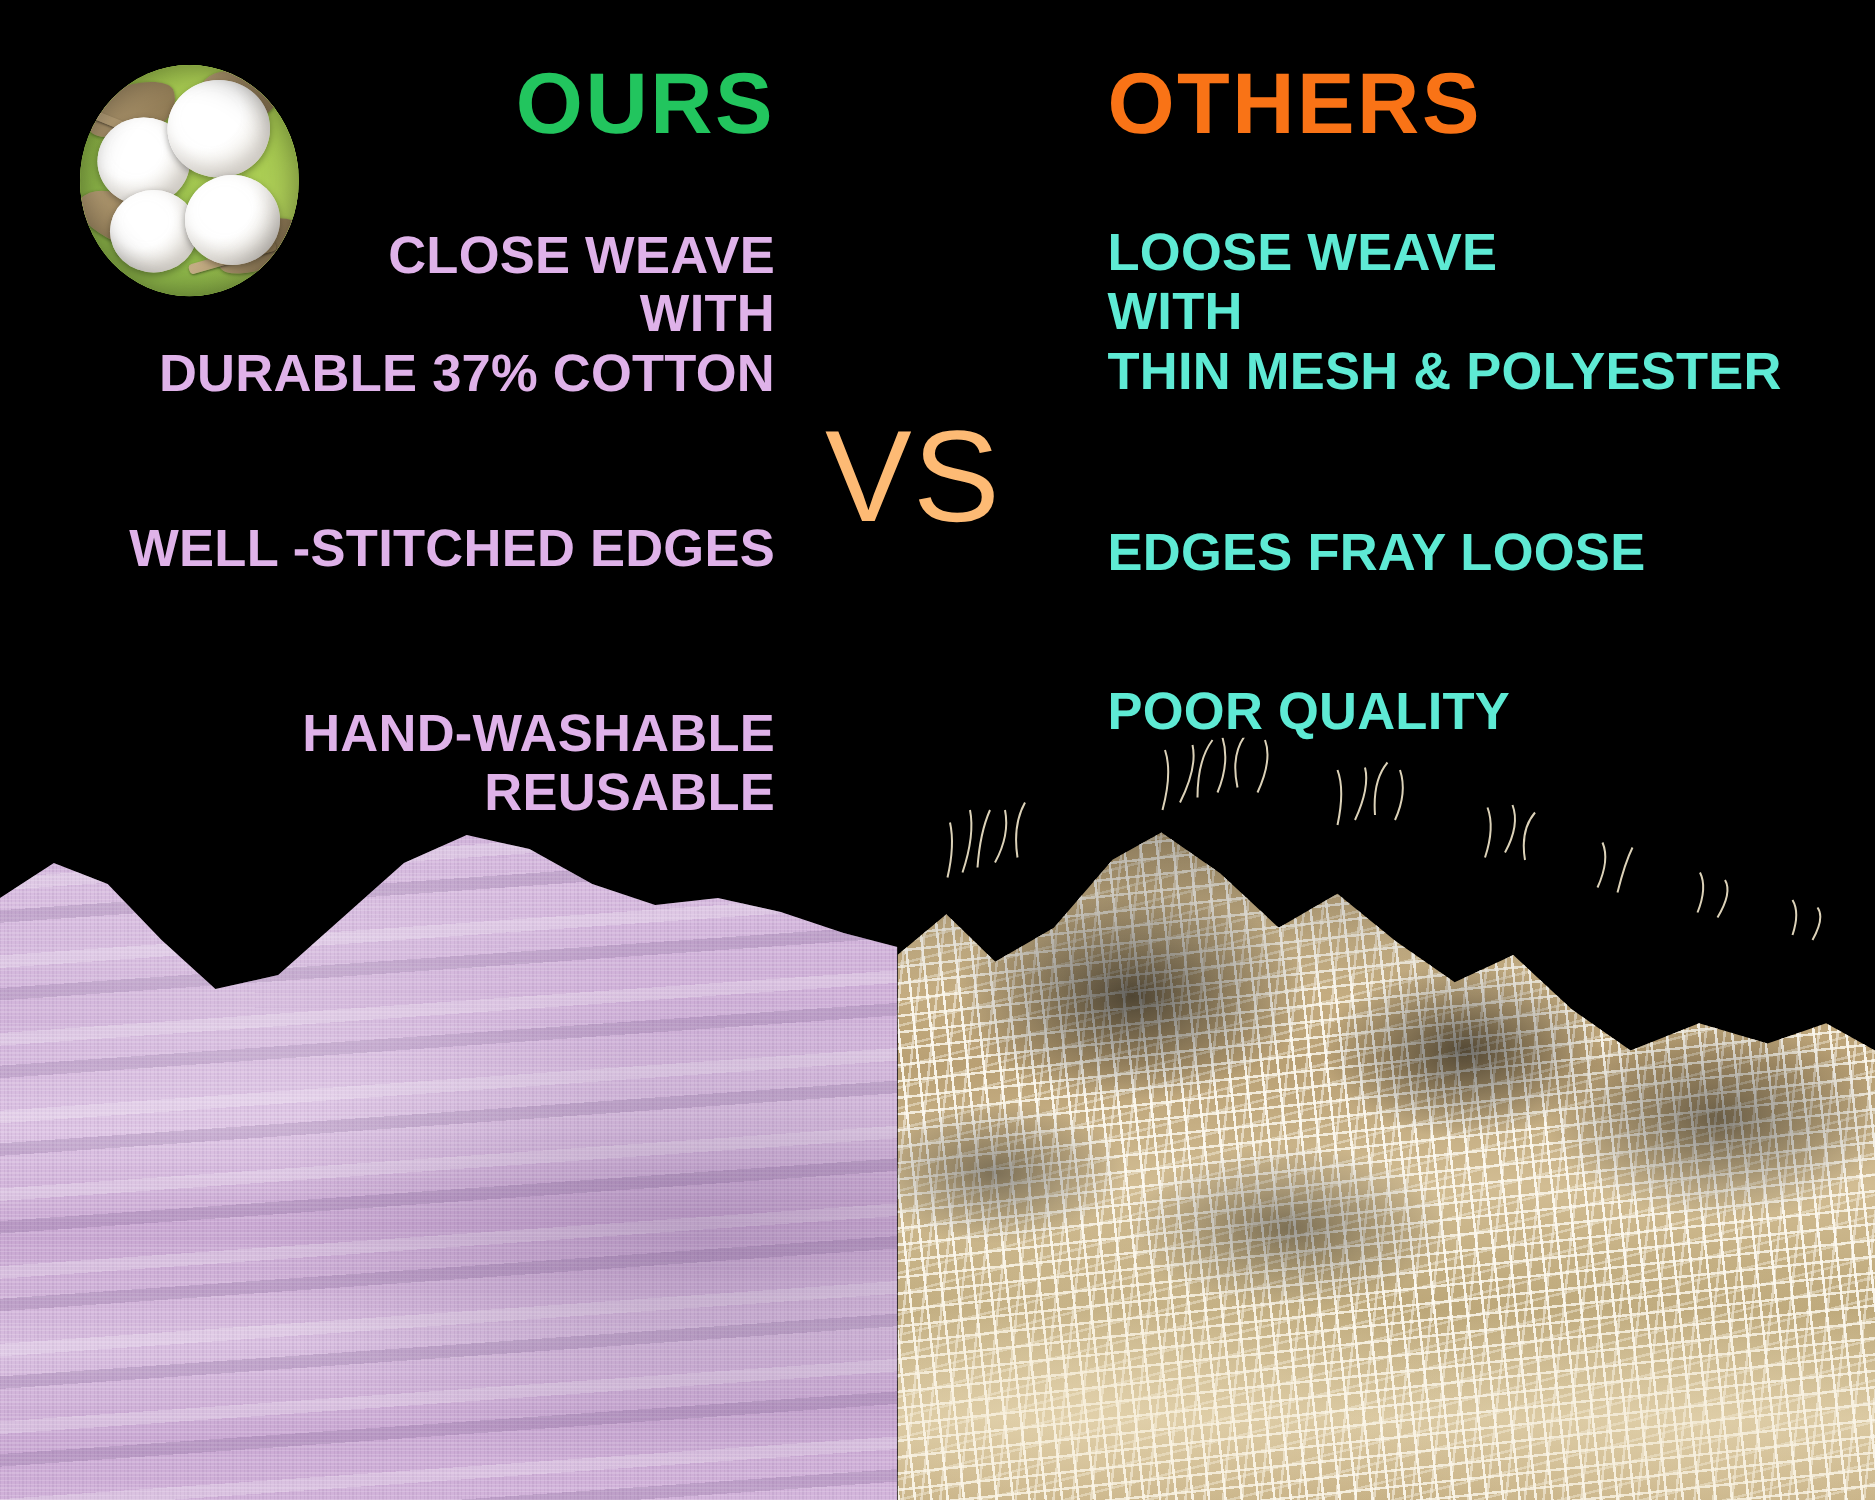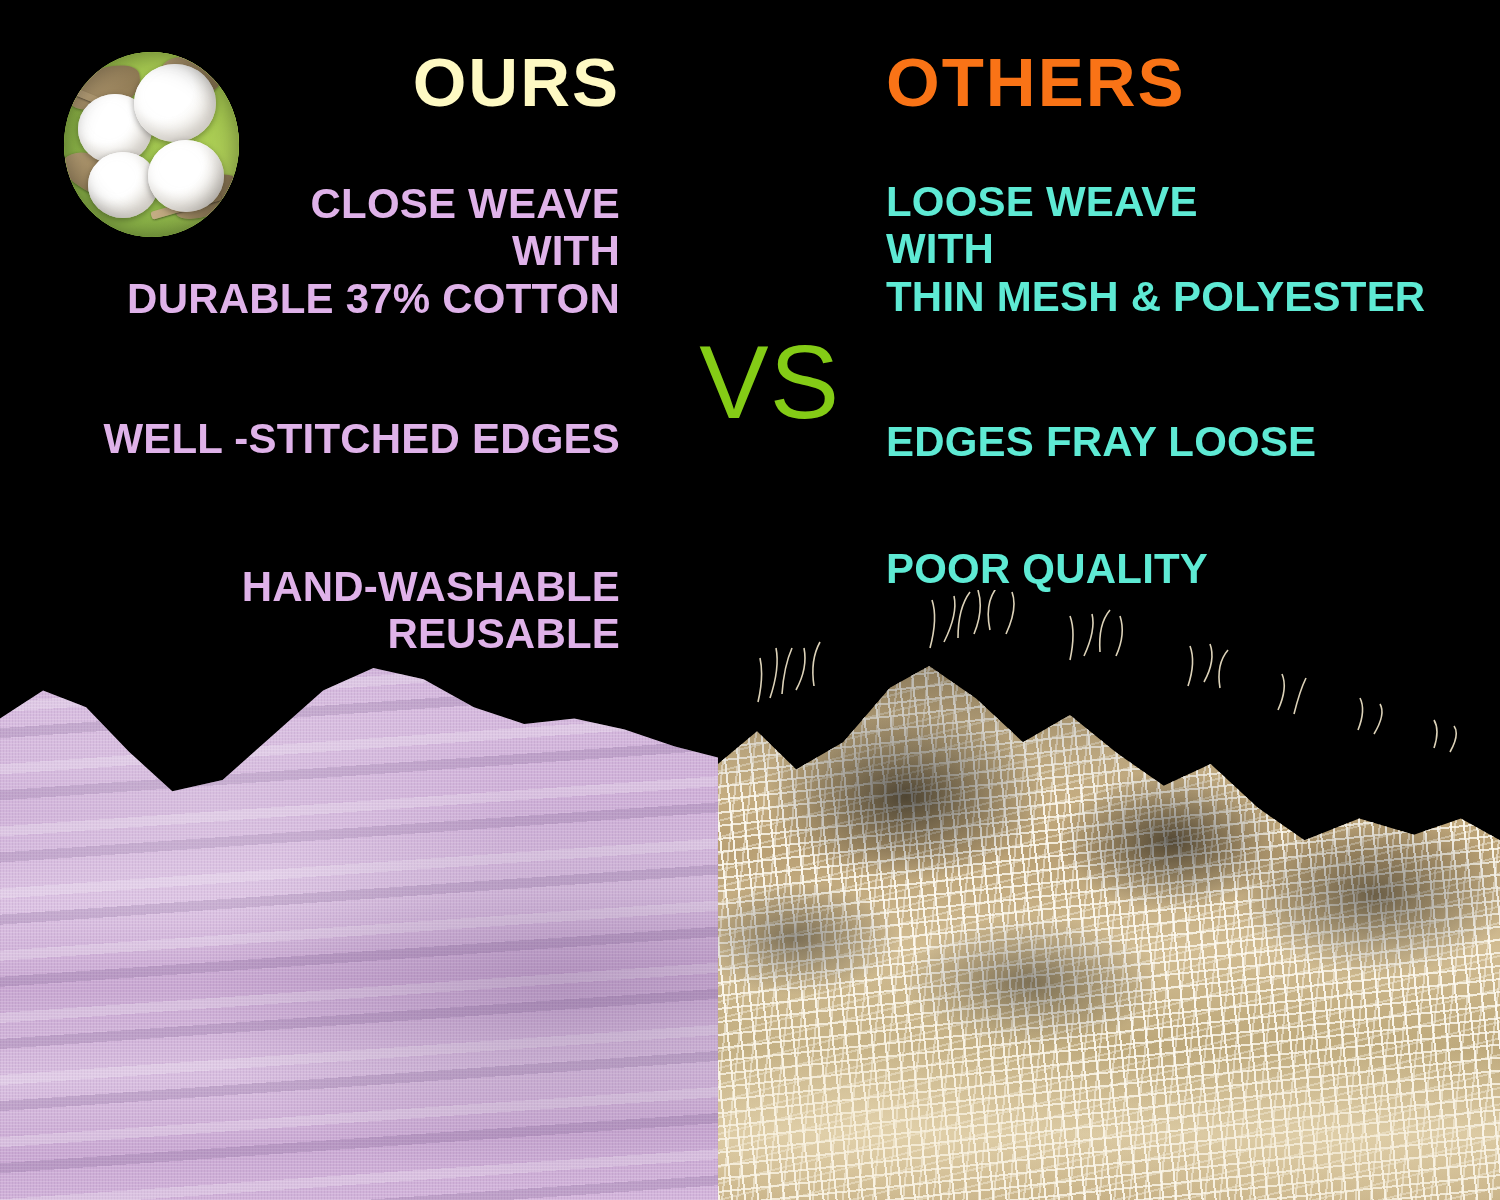--- a/index.html
+++ b/index.html
@@ -79,21 +79,21 @@
     width:580px;
     text-align:left;
   }
 
   .heading {
     font-size:69px;
     font-weight:700;
     letter-spacing:2px;
     line-height:1.02;
   }
-  .heading.ours  { color:#fef9c3; }
+  .heading.ours  { color:#22c55e; }
   .heading.others{ color:#f97316; }
 
   
   .feat {
     font-size:42px;
     font-weight:700;
     line-height:1.13;
     letter-spacing:.2px;
   }
   .feat.ours  { color:#dfb2e9; }
@@ -107,22 +107,22 @@
   .blk-others-2 { position:absolute; left:886px; top:418px; width:600px; text-align:left; }
   .blk-others-3 { position:absolute; left:886px; top:545px; width:600px; text-align:left; }
 
   .feat .line { display:block; white-space:nowrap; }
 
   
   .vs-mark {
     position:absolute;
     left:660px; top:330px;
     width:180px;
-    text-align:right;
-    color:#84cc16;
+    text-align:left;
+    color:#fdba74;
     font-size:104px;
     font-weight:300;
     letter-spacing:1px;
     line-height:1;
     font-family:"Liberation Sans", sans-serif;
   }
 
   
   .photos {
     position:absolute;

